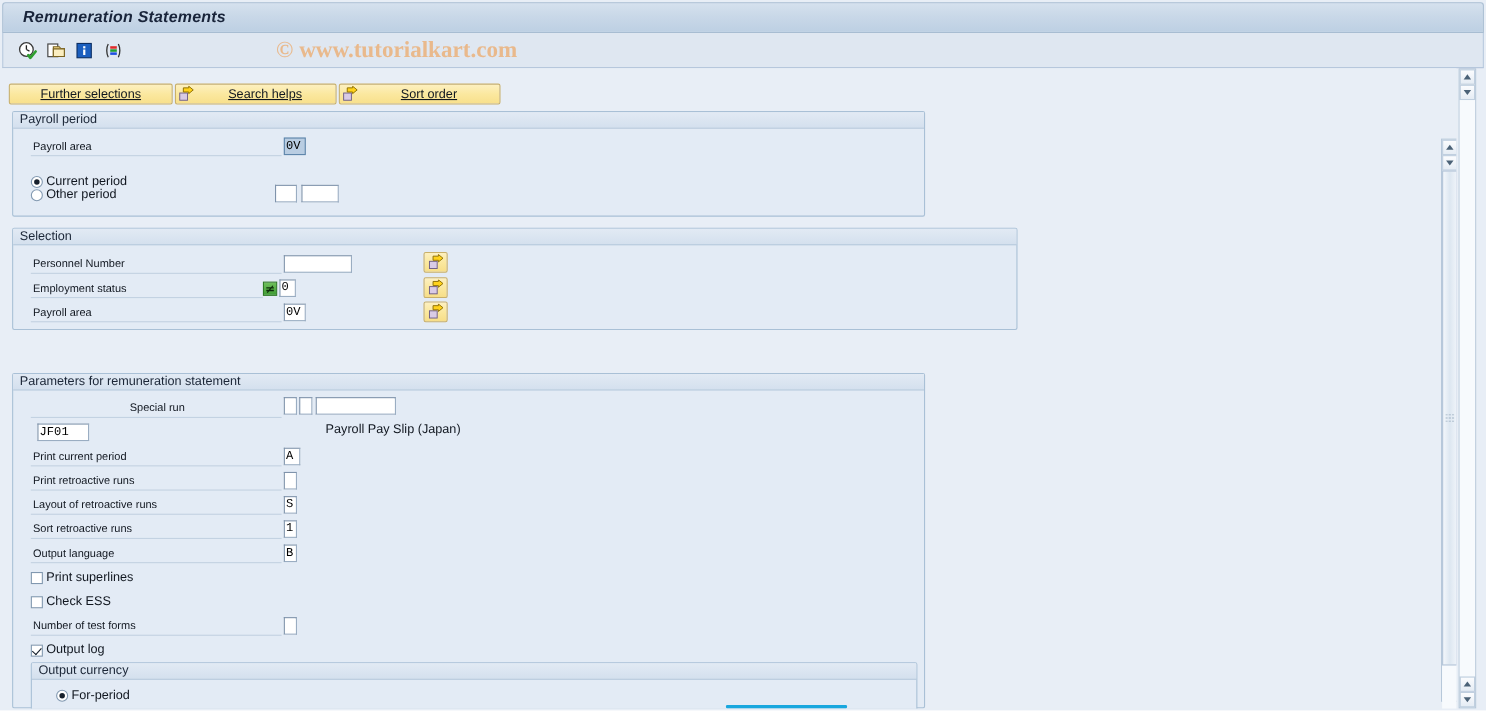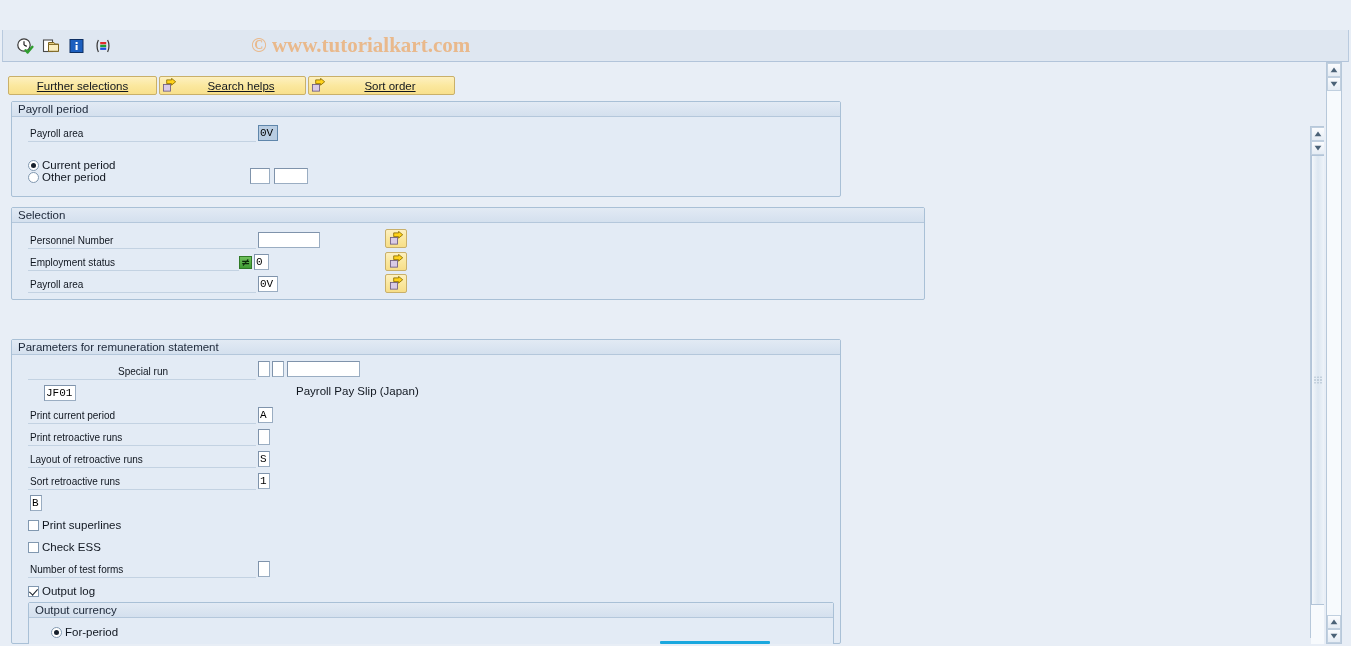--- a/index.html
+++ b/index.html
@@ -322,20 +322,23 @@
     background: #19a7de;
     border-radius: 1px;
     cursor: pointer;
   }
 </style>
 </head>
 <body>
 
 <div id="app">
 
+  <div class="titlebar">
+    <span class="titlebar-text">Remuneration Statements</span>
+  </div>
 
   <div class="toolbar">
     <div class="tb-icons">
 
       <svg class="tb-icon" viewBox="0 0 18 18">
         <circle cx="8" cy="8" r="6.2" fill="#ffffff" stroke="#3b3b3b" stroke-width="1.2"></circle>
         <line x1="8" y1="8" x2="8" y2="4.2" stroke="#222" stroke-width="1.2"></line>
         <line x1="8" y1="8" x2="10.8" y2="9.4" stroke="#222" stroke-width="1.2"></line>
         <path d="M9.6 13.2 L11.6 15.6 L16.4 9.8" fill="none" stroke="#2f9e2f" stroke-width="2.4" stroke-linecap="round" stroke-linejoin="round"></path>
       </svg>
@@ -459,21 +462,21 @@
       <div class="group-body">
 
         <div class="frow" style="left:16px; top:7px;">
           <div class="flabel" style="width:228px;text-align:center;">Special run</div>
         </div>
         <div class="fin plain" style="position:absolute; left:246px; top:6px; width:12px;"></div>
         <div class="fin plain" style="position:absolute; left:260px; top:6px; width:12px;"></div>
         <div class="fin plain" style="position:absolute; left:275px; top:6px; width:73px;"></div>
 
         <div class="frow" style="left:16px; top:29px;">
-          <div class="fin plain" style="width:32px; margin-left:16px;">JF01</div>
+          <div class="fin plain" style="width:47px; margin-left:6px;">JF01</div>
         </div>
         <div class="desc-text" style="left:284px; top:30px;">Payroll Pay Slip (Japan)</div>
 
         <div class="frow" style="left:16px; top:51px;">
           <div class="flabel" style="width:228px;">Print current period</div>
           <div class="fin plain" style="width:15px; margin-left:2px;">A</div>
         </div>
 
         <div class="frow" style="left:16px; top:73px;">
           <div class="flabel" style="width:228px;">Print retroactive runs</div>
@@ -484,20 +487,21 @@
           <div class="flabel" style="width:228px;">Layout of retroactive runs</div>
           <div class="fin plain" style="width:12px; margin-left:2px;">S</div>
         </div>
 
         <div class="frow" style="left:16px; top:117px;">
           <div class="flabel" style="width:228px;">Sort retroactive runs</div>
           <div class="fin plain" style="width:12px; margin-left:2px;">1</div>
         </div>
 
         <div class="frow" style="left:16px; top:139px;">
+          <div class="flabel" style="width:228px;">Output language</div>
           <div class="fin plain" style="width:12px; margin-left:2px;">B</div>
         </div>
 
         <div class="cb-row" style="left:16px; top:162px;">
           <span class="cbox"></span>
           <span class="rlabel">Print superlines</span>
         </div>
 
         <div class="cb-row" style="left:16px; top:184px;">
           <span class="cbox"></span>

